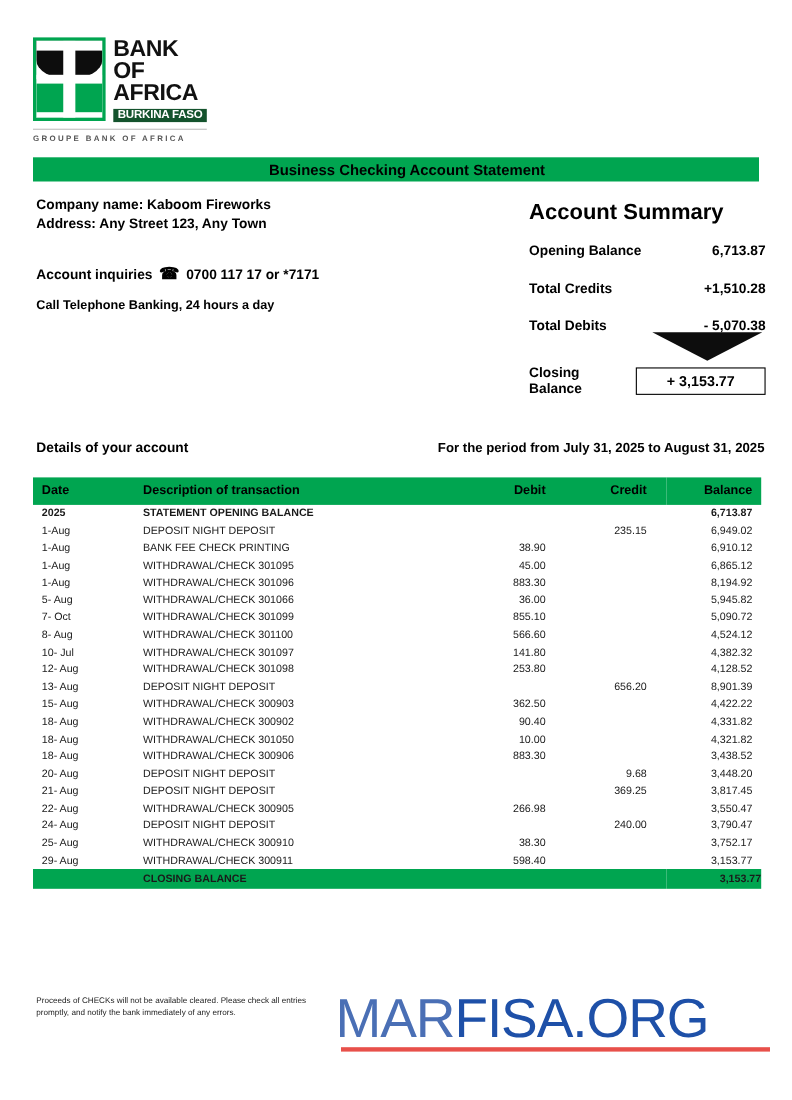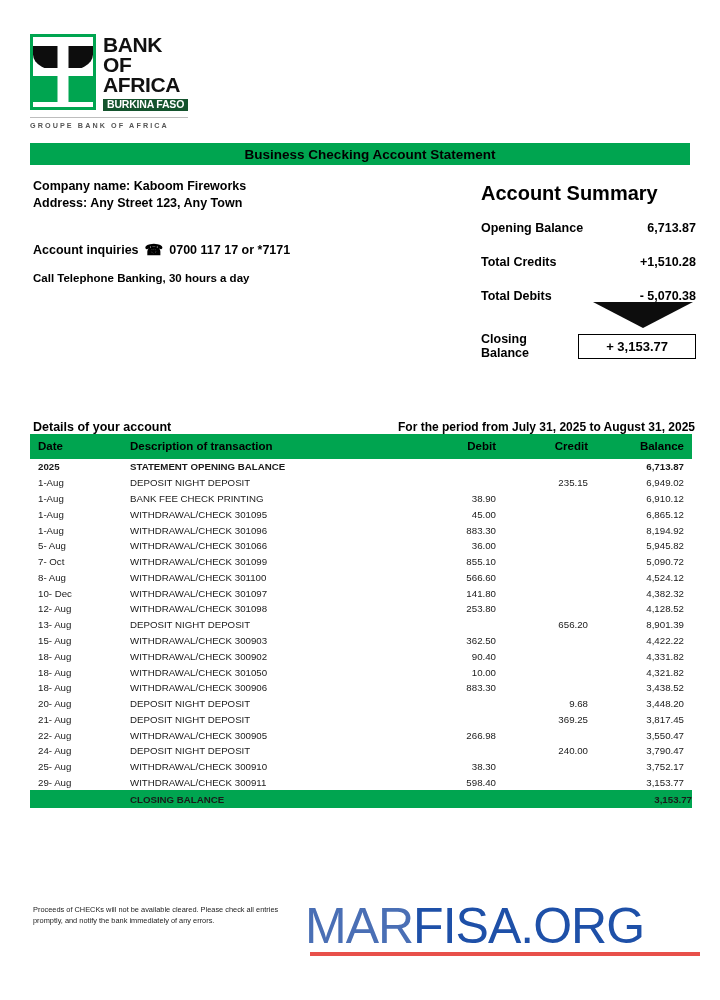--- a/index.html
+++ b/index.html
@@ -135,21 +135,21 @@
   .sum-closing .lbl { font-size: 12.5px; font-weight: bold; }
   .closing-box {
     border: 1.5px solid #000; background: #fff;
     width: 118px; height: 25px;
     display: flex; align-items: center; justify-content: center;
     font-size: 13px; font-weight: bold;
   }
 
   
   .details-row {
-    position: absolute; left: 33px; top: 420px; width: 662px;
+    position: absolute; left: 33px; top: 400px; width: 662px;
     display: flex; justify-content: space-between; align-items: baseline;
   }
   .details-row .dl { font-size: 12.5px; font-weight: bold; }
   .details-row .dr { font-size: 12px; font-weight: bold; }
 
   
   .txn-table {
     position: absolute; left: 30px; top: 434px;
     width: 662px;
     border-collapse: collapse;
@@ -234,21 +234,21 @@
     <div class="cust-line">Company name: Kaboom Fireworks</div>
     <div class="cust-line">Address: Any Street 123, Any Town</div>
   </div>
 
   <div class="inquiries">
     <span>Account inquiries</span>
     <span class="phone-glyph">☎</span>
     <span>0700 117 17 or *7171</span>
   </div>
 
-  <div class="tb-note">Call Telephone Banking, 30 hours a day</div>
+  <div class="tb-note">Call Telephone Banking, 24 hours a day</div>
 
   <div class="summary">
     <div class="sum-title">Account Summary</div>
 
     <div class="sum-row">
       <span class="lbl">Opening Balance</span>
       <span class="val">6,713.87</span>
     </div>
     <div class="sum-row">
       <span class="lbl">Total Credits</span>
@@ -335,21 +335,21 @@
           <td class="c-bal num">5,090.72</td>
         </tr>
         <tr>
           <td class="c-date">8- Aug</td>
           <td class="c-desc">WITHDRAWAL/CHECK 301100</td>
           <td class="c-debit num">566.60</td>
           <td class="c-cred num"></td>
           <td class="c-bal num">4,524.12</td>
         </tr>
         <tr>
-          <td class="c-date">10- Dec</td>
+          <td class="c-date">10- Jul</td>
           <td class="c-desc">WITHDRAWAL/CHECK 301097</td>
           <td class="c-debit num">141.80</td>
           <td class="c-cred num"></td>
           <td class="c-bal num">4,382.32</td>
         </tr>
         <tr>
           <td class="c-date">12- Aug</td>
           <td class="c-desc">WITHDRAWAL/CHECK 301098</td>
           <td class="c-debit num">253.80</td>
           <td class="c-cred num"></td>

